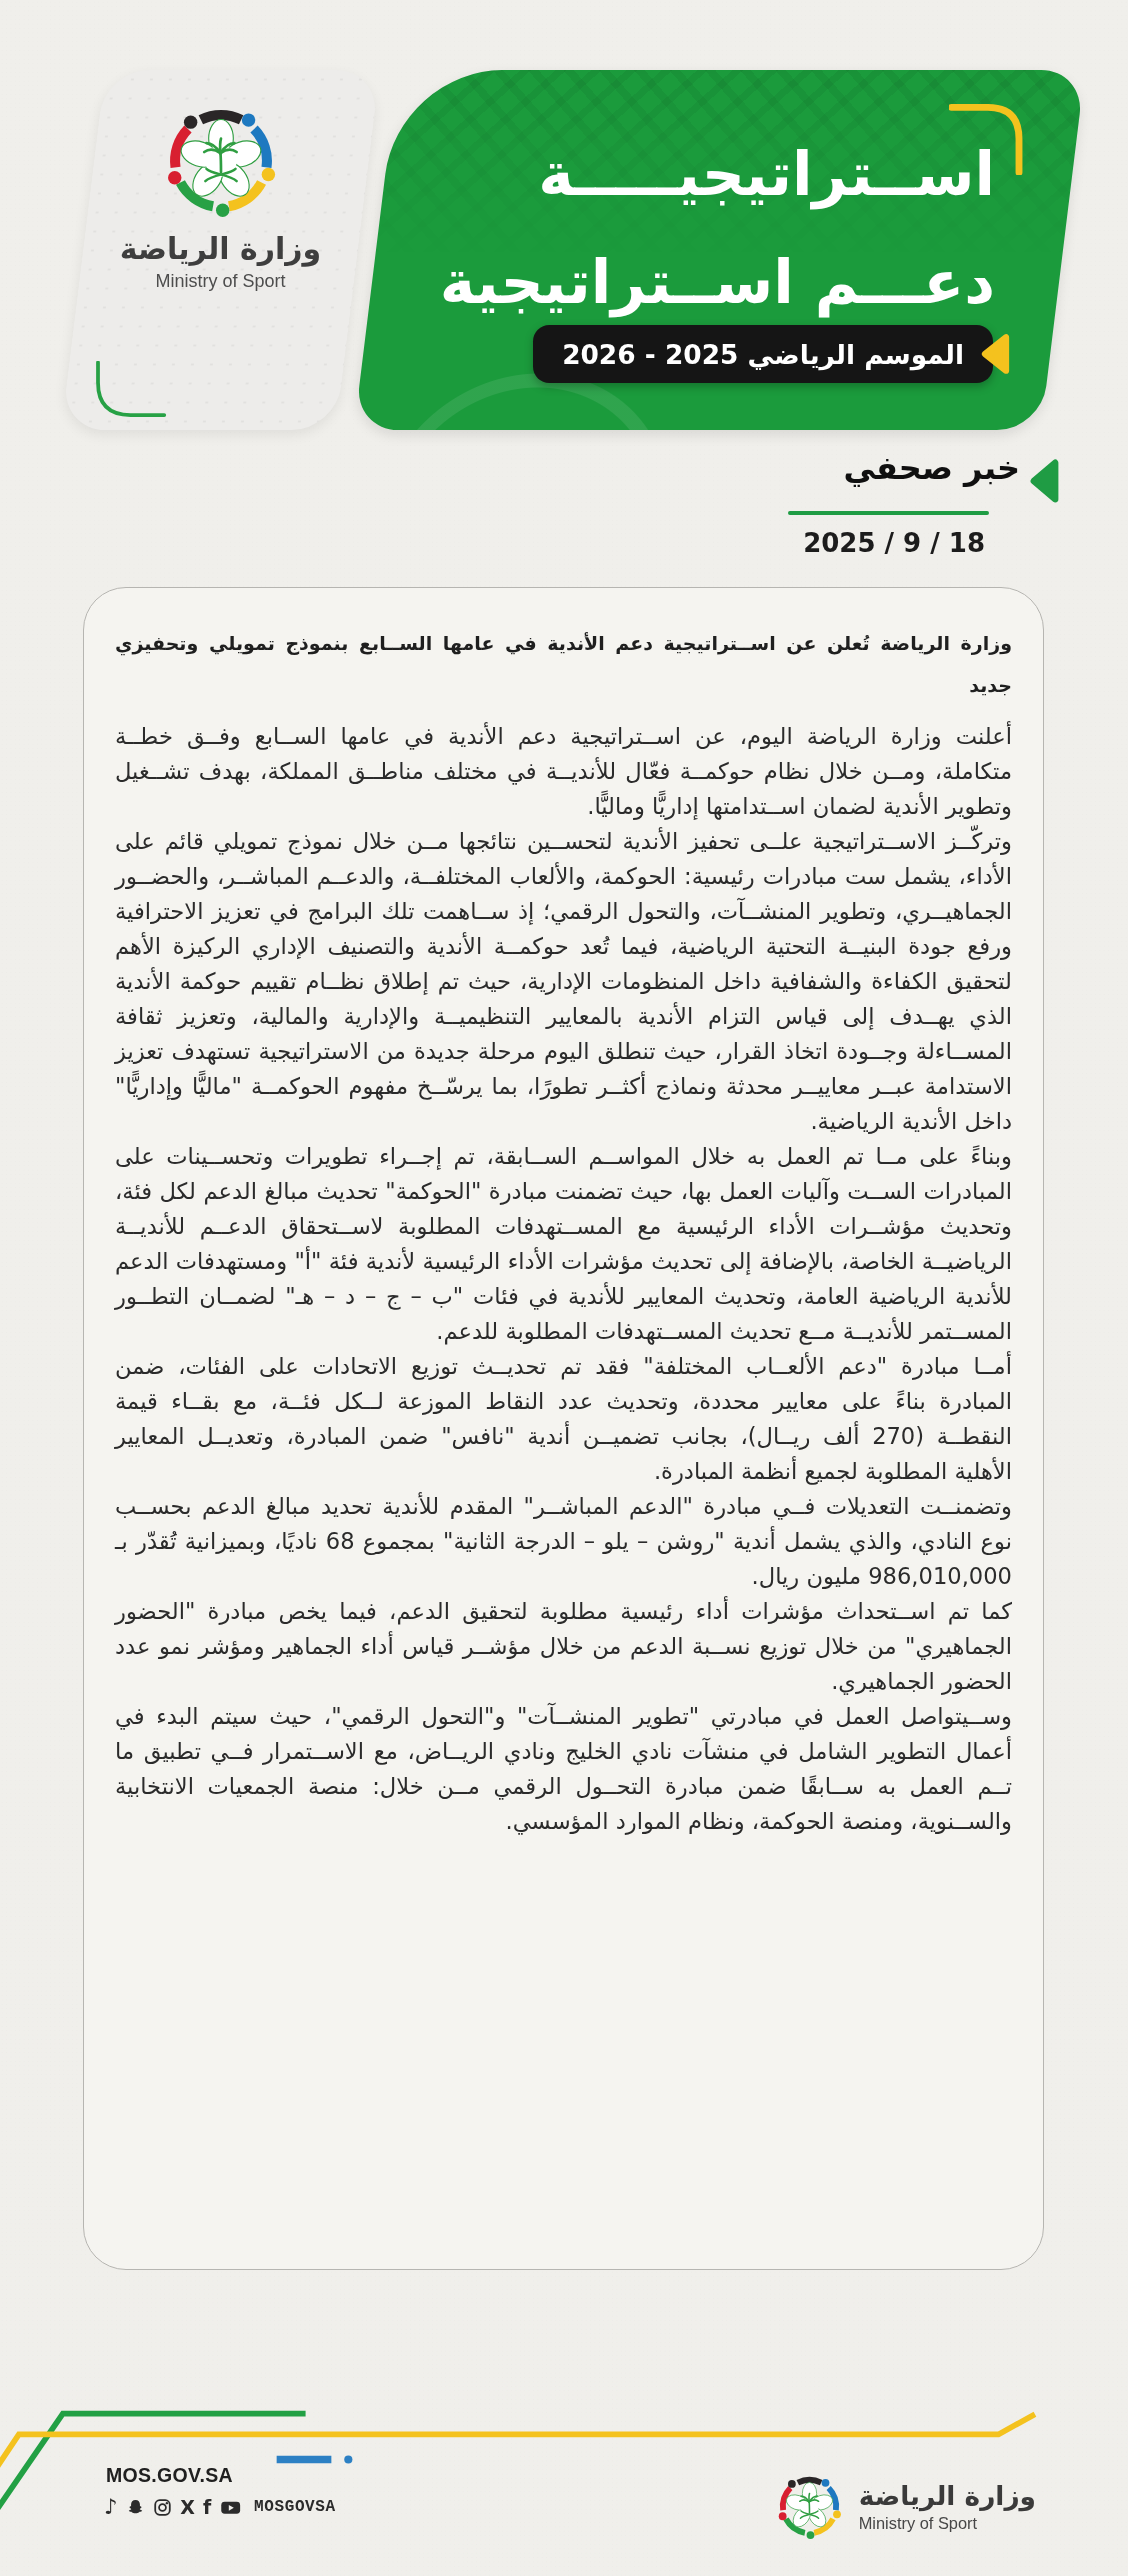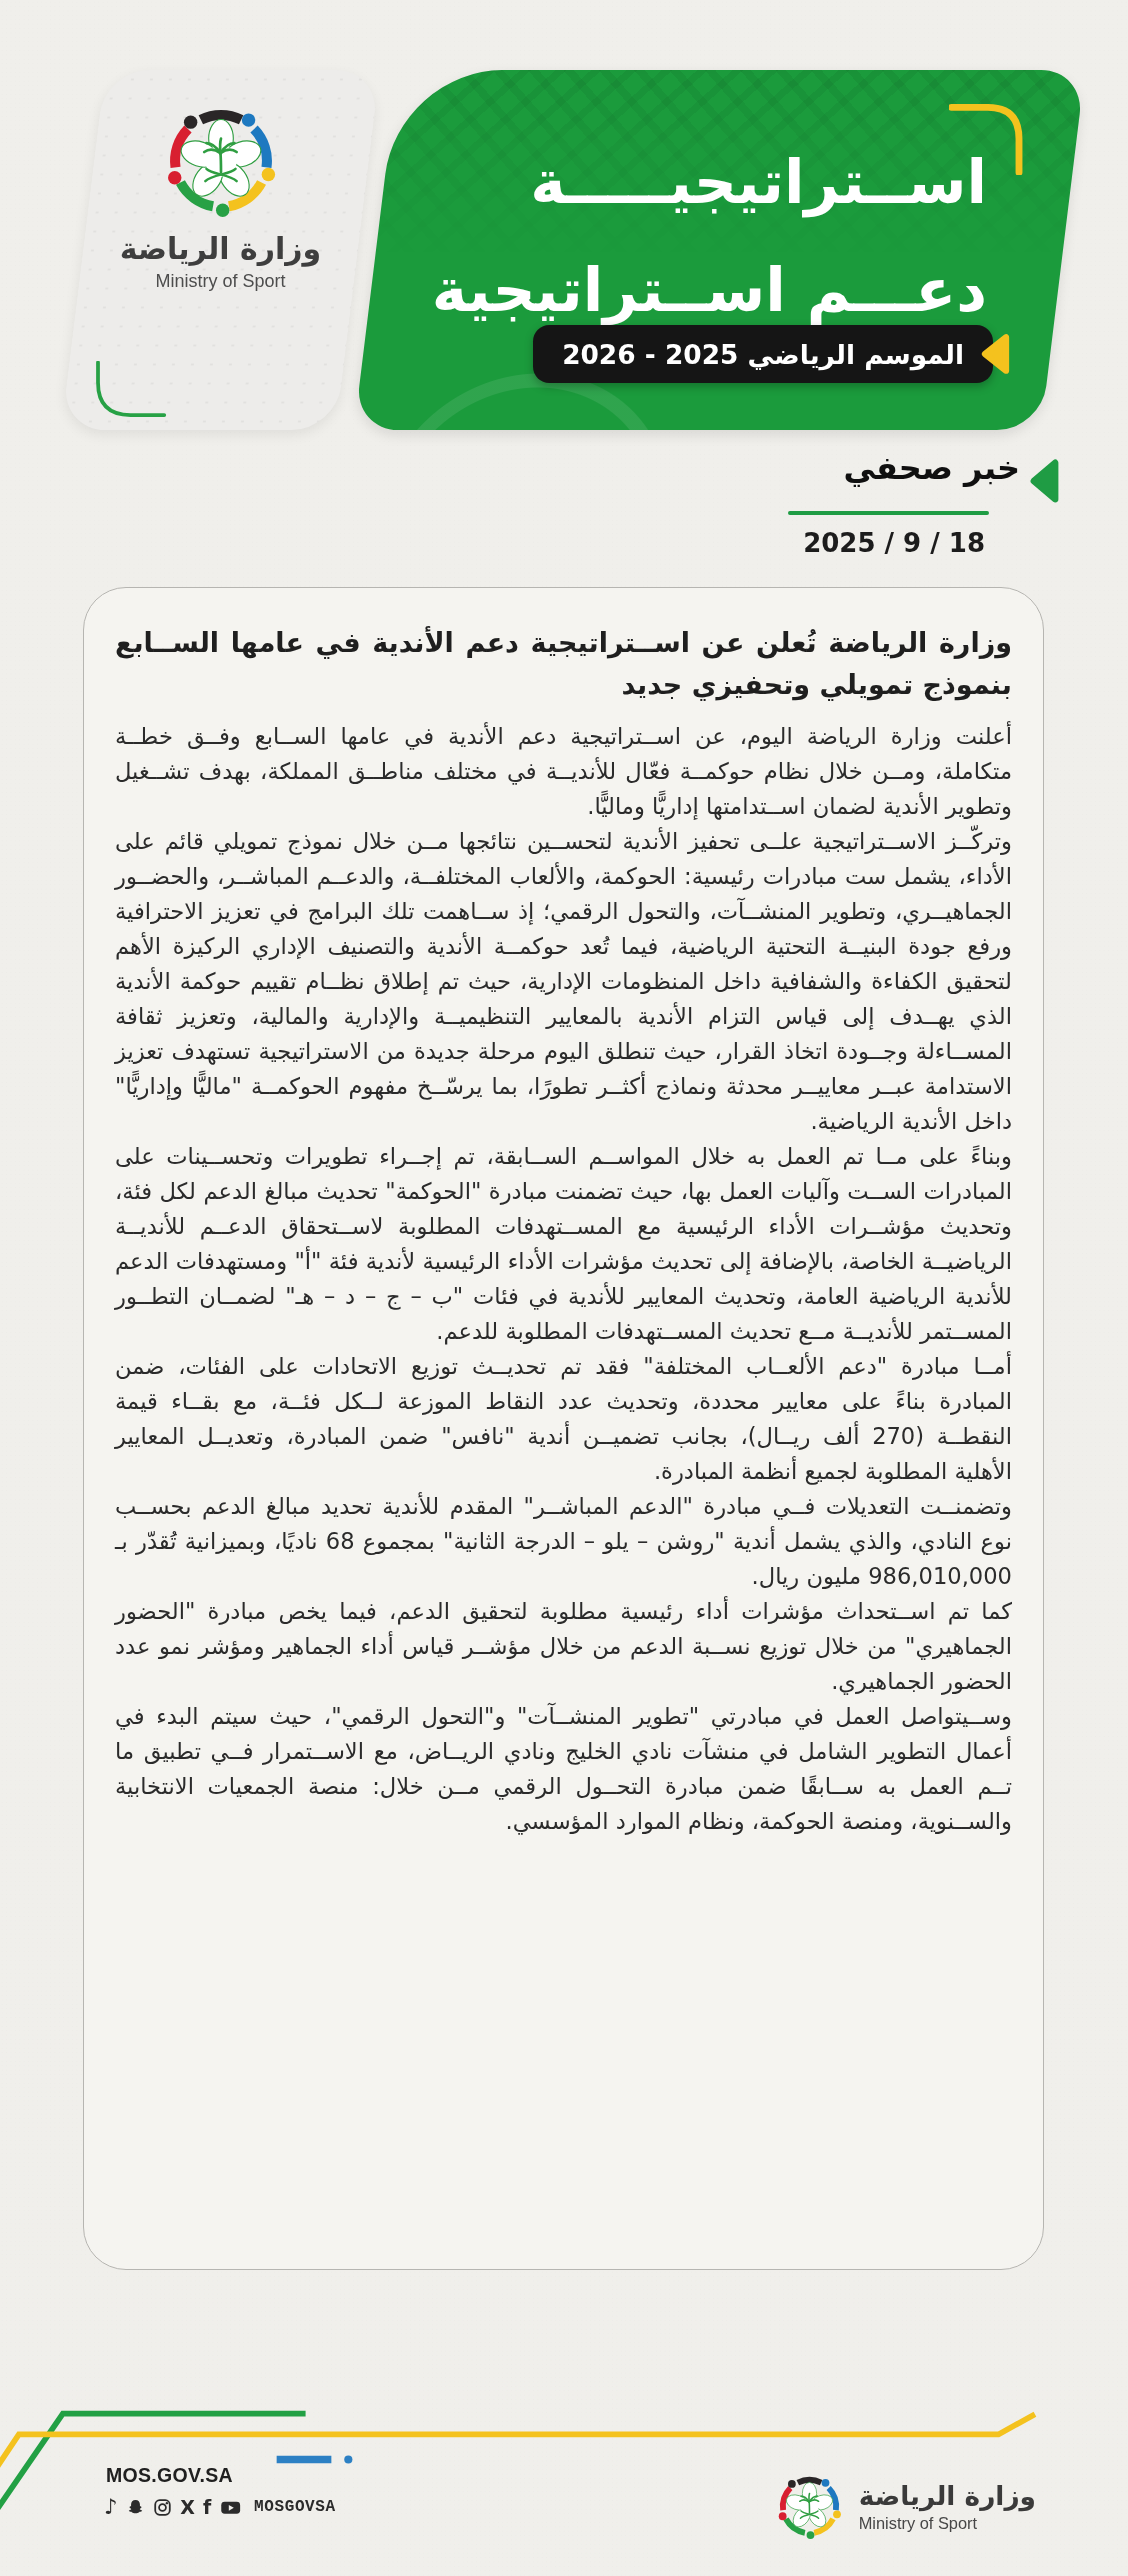--- a/index.html
+++ b/index.html
@@ -24,39 +24,39 @@
         border-radius:44px;border-top-left-radius:104px;overflow:hidden;box-shadow:0 5px 12.6px rgba(0,0,0,0.10);}
   .banner-bg::before{content:"";position:absolute;inset:-38px;
         background:repeating-linear-gradient(45deg,rgba(0,0,0,0.06) 0 7.5px,transparent 7.5px 25px),
                    repeating-linear-gradient(-45deg,rgba(0,0,0,0.06) 0 7.5px,transparent 7.5px 25px);
         -webkit-mask-image:linear-gradient(180deg,#000 5%,transparent 52%);
         mask-image:linear-gradient(180deg,#000 5%,transparent 52%);}
   .banner-bg::after{content:"";position:absolute;inset:0;
         background:radial-gradient(circle at 26% 125%,transparent 0 132px,rgba(255,255,255,0.09) 133px 146px,transparent 147px),
                    radial-gradient(circle at 42% 175%,transparent 0 208px,rgba(255,255,255,0.07) 208px 224px,transparent 225px);}
   .banner-corner{position:absolute;top:31px;right:39px;width:75px;height:74px;}
-  .banner-title{position:absolute;top:42px;right:60px;margin:16px;text-align:right;color:#ffffff;
+  .banner-title{position:absolute;top:42px;right:60px;margin:8px;text-align:right;color:#ffffff;
         font-size:60px;line-height:1.80;font-weight:bold;}
   .banner-title .line{display:block;}
   .season-badge{position:absolute;right:70px;bottom:47px;height:58px;background:#151515;border-radius:16.4px;
         display:flex;align-items:center;padding:0 29px;color:#ffffff;font-size:26.4px;font-weight:bold;
         box-shadow:0 3.8px 8.8px rgba(0,0,0,0.25);margin-left:34px;}
   .badge-arrow{position:absolute;right:-17.6px;top:50%;transform:translateY(-50%);width:31px;height:44px;}
 
   
   .press-marker{position:absolute;left:1028px;top:457px;width:33px;height:48px;}
   .press-title{position:absolute;right:108px;top:449px;margin:0;font-size:32px;font-weight:bold;color:#101010;}
   .press-underline{position:absolute;right:139px;top:511px;width:201px;height:3.8px;background:#1f9c44;border-radius:1.9px;}
   .press-date{position:absolute;right:143px;top:528px;font-size:26px;font-weight:bold;color:#1c1c1c;}
 
   
   .body-card{position:absolute;left:83px;top:587px;width:961px;height:1683px;box-sizing:border-box;
         background:#f5f4f0;border:1.3px solid #b6b5b1;border-radius:43px;padding:34px 31px;overflow:hidden;
         direction:rtl;text-align:justify;color:#2b2b2b;font-size:22.6px;line-height:35px;}
-  .article-headline{margin:0 0 12.6px 0;font-size:27px;line-height:42px;font-weight:bold;color:#1f1f1f;}
+  .article-headline{margin:0 0 12.6px 0;font-size:19px;line-height:42px;font-weight:bold;color:#1f1f1f;}
   .body-card p{margin:0;}
 
   
   .footer-decor{position:absolute;left:0;top:2377px;width:1128px;height:199px;}
   .site-url{position:absolute;left:106px;top:2464px;font-size:19.5px;font-weight:bold;color:#202020;
         font-family:"Liberation Sans",sans-serif;letter-spacing:0.3px;}
   .social-row{position:absolute;left:104px;top:2497px;display:flex;align-items:center;gap:8.2px;color:#2b2b2b;}
   .icon-glyph{font-size:19px;font-weight:bold;line-height:20px;font-family:"DejaVu Sans",sans-serif;}
   .icon-glyph.note{font-size:21.4px;}
   .social-svg{width:19px;height:19px;display:block;}

